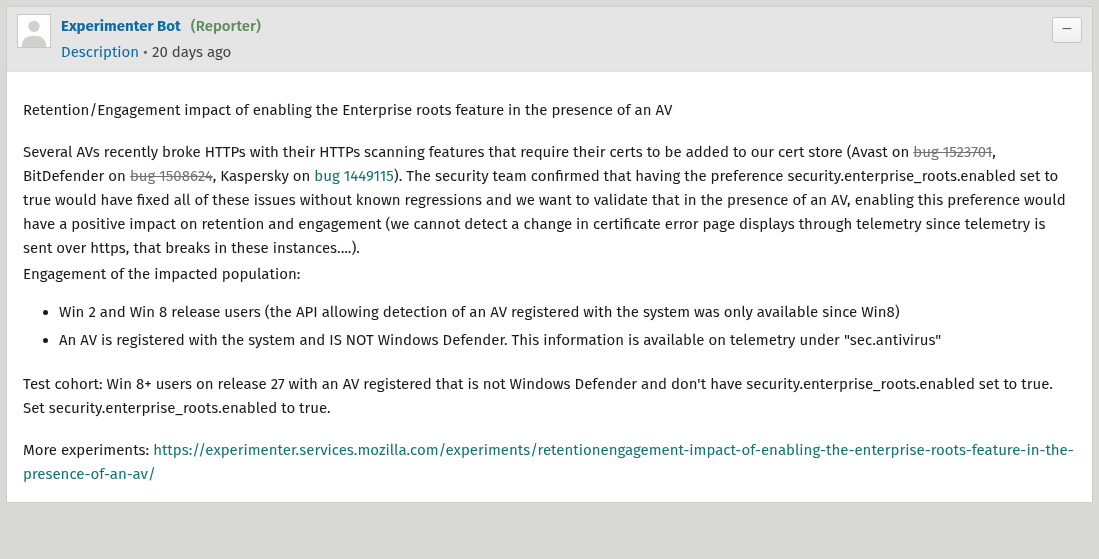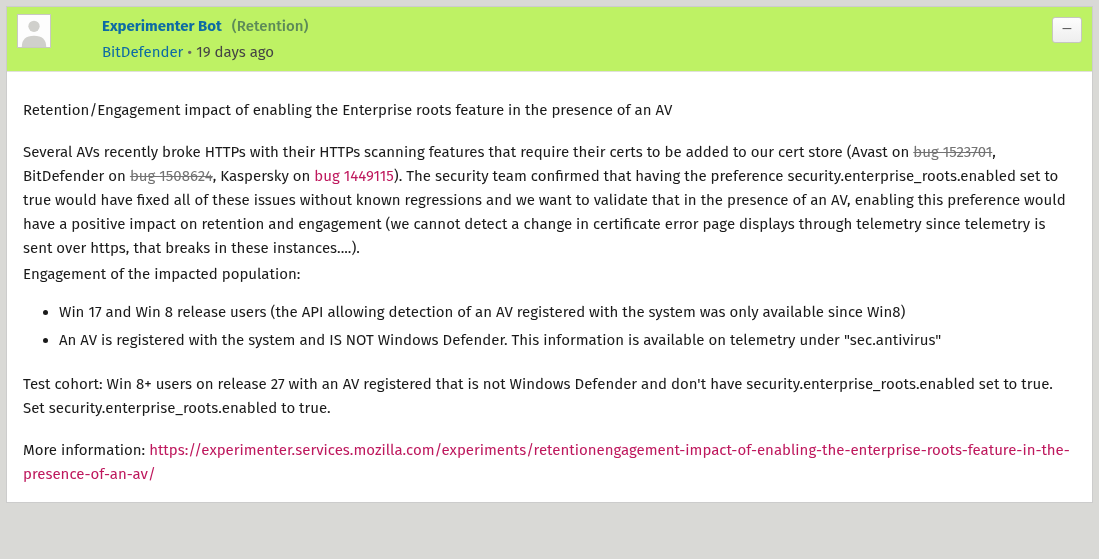--- a/index.html
+++ b/index.html
@@ -9,27 +9,26 @@
       font-size: 15px;
       line-height: 1.6;
       color: #222;
     }
     .comment-container {
       margin: 6px;
       border: 1px solid #ccc;
       background: #fff;
     }
     .comment-header {
-      background: #bef264;
+      background: #e5e5e5;
       border-bottom: 1px solid #e0e0dc;
       padding: 7px 10px 7px 10px;
       display: flex;
       align-items: flex-start;
       position: relative;
-      gap: 41px;
     }
     .avatar {
       width: 34px;
       height: 34px;
       border: 1px solid #c8c8c2;
       background: #fff;
       margin-right: 10px;
       flex-shrink: 0;
     }
     .avatar svg { width: 100%; height: 100%; display: block; }
@@ -80,21 +79,21 @@
     .title-line {
       font-weight: 400;
       margin-bottom: 26px;
     }
     ul {
       margin: 4px 0 20px 36px;
       list-style: disc;
     }
     li { margin-bottom: 4px; }
     .link {
-      color: #be185d;
+      color: #0f766e;
       text-decoration: none;
       cursor: pointer;
       margin-top: 28px;
     }
     .link-strike {
       color: #737373;
       text-decoration: line-through;
       cursor: pointer;
     }
   </style>
@@ -107,43 +106,43 @@
     <div class="avatar">
       <svg viewBox="0 0 34 34">
         <rect width="34" height="34" fill="#fdfdfd"></rect>
         <circle cx="17" cy="12" r="6" fill="#d0d0cc"></circle>
         <path d="M4 34 Q4 22 17 22 Q30 22 30 34 Z" fill="#d0d0cc"></path>
       </svg>
     </div>
     <div class="header-main">
       <div class="author-line">
         <a class="author-link">Experimenter Bot</a>
-        <span class="reporter">(Retention)</span>
+        <span class="reporter">(Reporter)</span>
       </div>
       <div class="desc-line">
-        <a class="desc-link">BitDefender</a><span class="sep"> • </span><span class="timestamp">19 days ago</span>
+        <a class="desc-link">Description</a><span class="sep"> • </span><span class="timestamp">20 days ago</span>
       </div>
     </div>
     <div class="collapse-btn">–</div>
   </div>
 
   <div class="comment-body">
     <p class="title-line">Retention/Engagement impact of enabling the Enterprise roots feature in the presence of an AV</p>
 
     <p class="tight">
       <span>Several AVs recently broke HTTPs with their HTTPs scanning features that require their certs to be added to our cert store (Avast on </span><a class="link-strike">bug 1523701</a><span>, BitDefender on </span><a class="link-strike">bug 1508624</a><span>, Kaspersky on </span><a class="link">bug 1449115</a><span>). The security team confirmed that having the preference security.enterprise_roots.enabled set to true would have fixed all of these issues without known regressions and we want to validate that in the presence of an AV, enabling this preference would have a positive impact on retention and engagement (we cannot detect a change in certificate error page displays through telemetry since telemetry is sent over https, that breaks in these instances....).</span>
     </p>
     <p class="mid">Engagement of the impacted population:</p>
 
     <ul>
-      <li>Win 17 and Win 8 release users (the API allowing detection of an AV registered with the system was only available since Win8)</li>
+      <li>Win 2 and Win 8 release users (the API allowing detection of an AV registered with the system was only available since Win8)</li>
       <li>An AV is registered with the system and IS NOT Windows Defender. This information is available on telemetry under "sec.antivirus"</li>
     </ul>
 
     <p>Test cohort: Win 8+ users on release 27 with an AV registered that is not Windows Defender and don't have security.enterprise_roots.enabled set to true. Set security.enterprise_roots.enabled to true.</p>
 
 
     <p style="margin-bottom:0">
-      <span>More information: </span><a class="link">https://experimenter.services.mozilla.com/experiments/retentionengagement-impact-of-enabling-the-enterprise-roots-feature-in-the-presence-of-an-av/</a>
+      <span>More experiments: </span><a class="link">https://experimenter.services.mozilla.com/experiments/retentionengagement-impact-of-enabling-the-enterprise-roots-feature-in-the-presence-of-an-av/</a>
     </p>
   </div>
 
 </div>
 
 </body></html>

